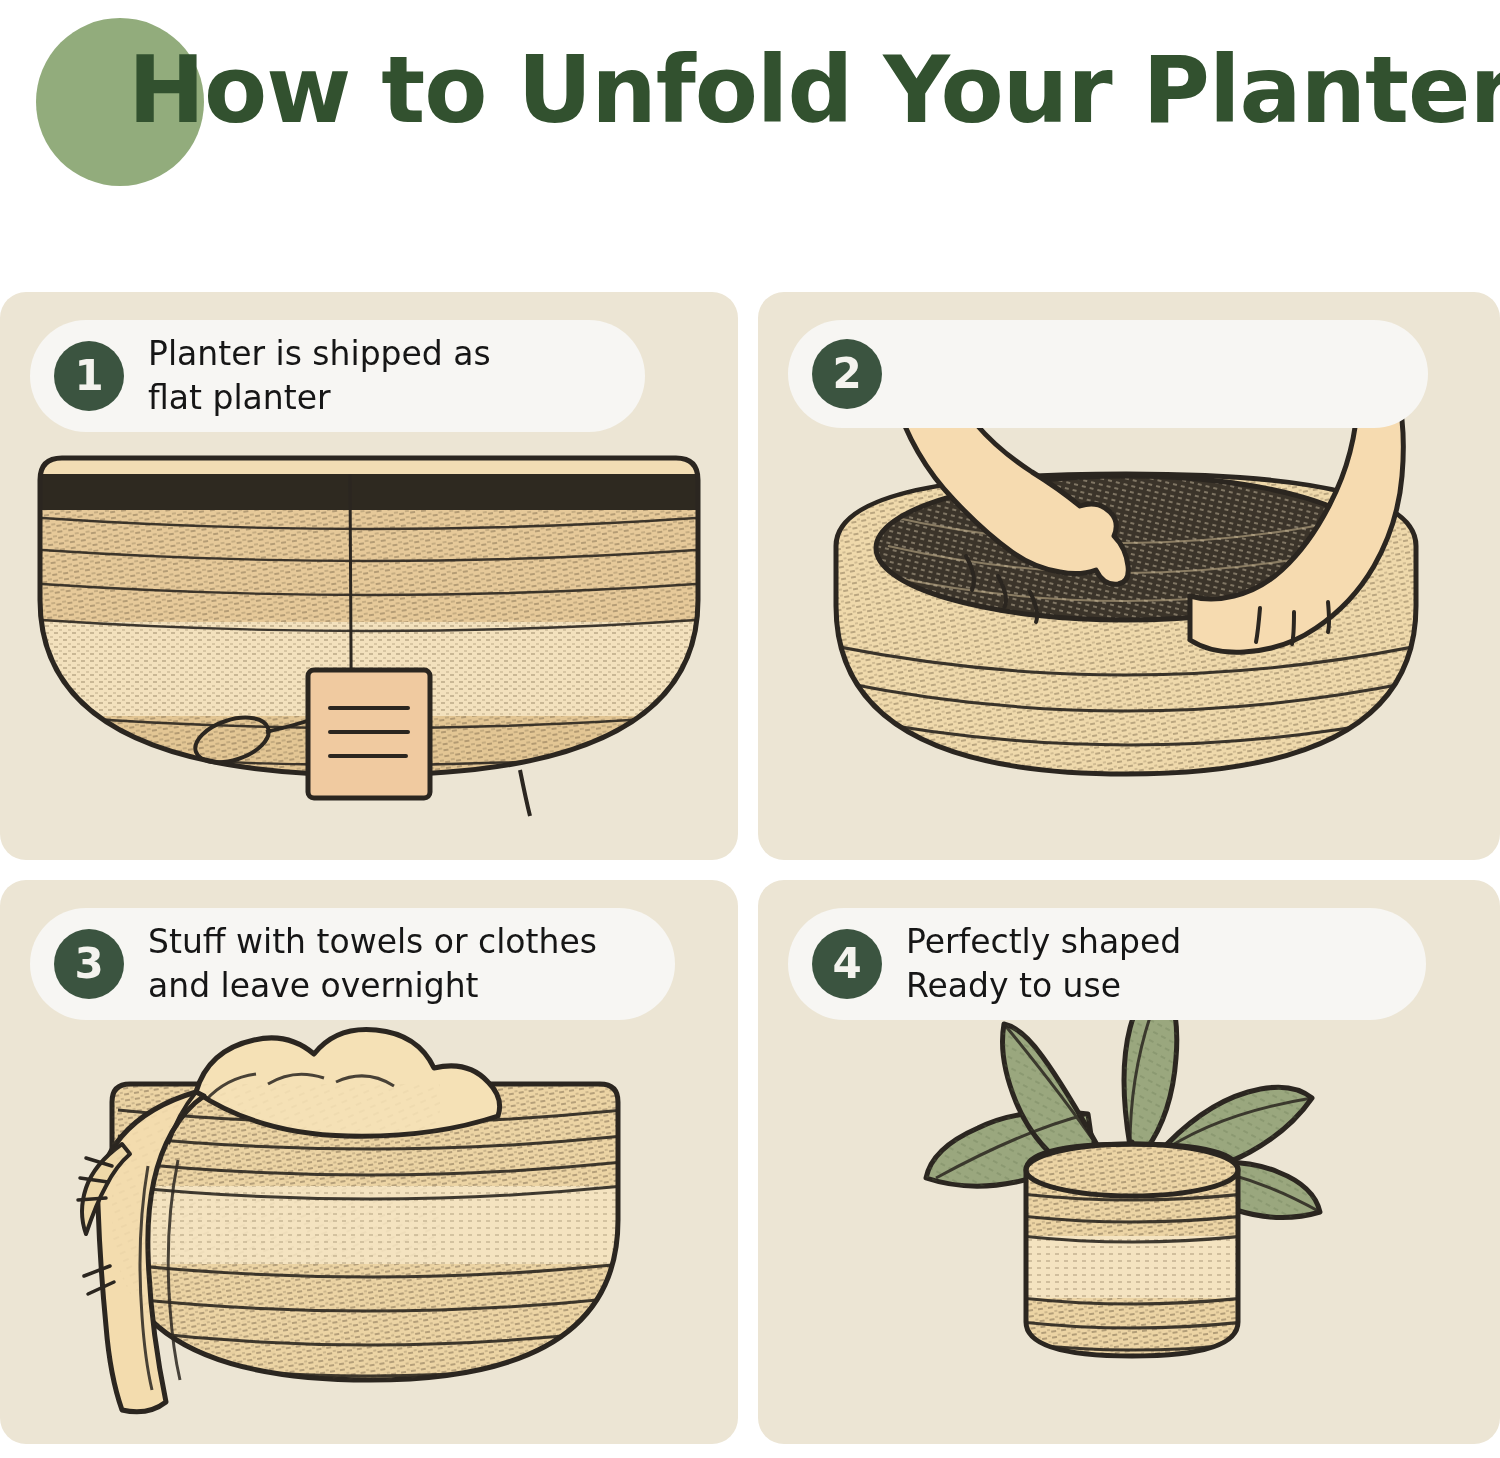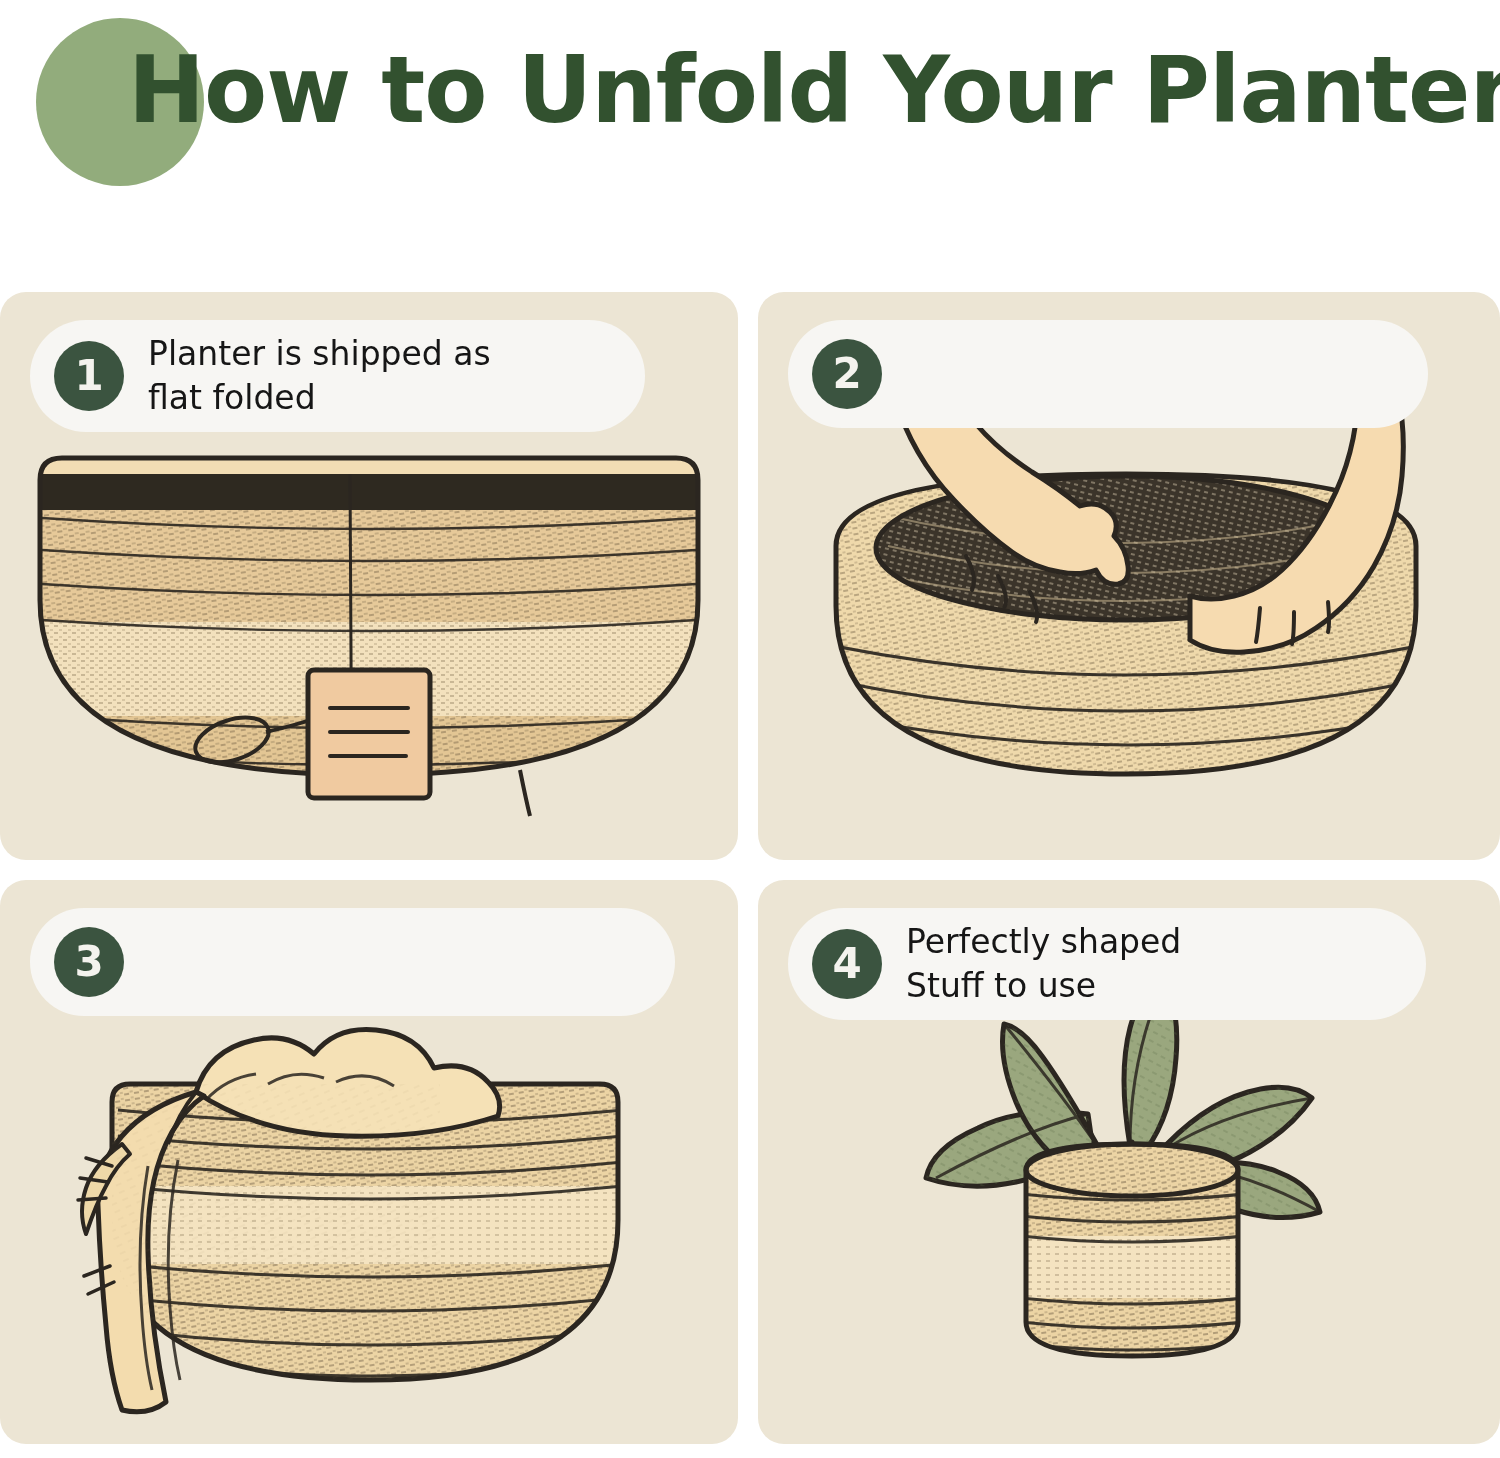--- a/index.html
+++ b/index.html
@@ -183,21 +183,21 @@
             <path d="M330 292 h78"></path>
             <path d="M330 316 h76"></path>
           </g>
         </g>
       </svg>
     </div>
 
     <div class="pill" style="width:615px">
       <div class="badge">1</div>
       <div class="pill-text">Planter is shipped as
-flat folded</div>
+flat planter</div>
     </div>
   </div>
 
   <div class="panel p2">
 
     <div class="illo" style="bottom:24px">
       <svg viewBox="0 0 742 440" xmlns="http://www.w3.org/2000/svg" aria-hidden="true">
         <defs>
           <pattern id="weave2" width="10" height="6" patternUnits="userSpaceOnUse" patternTransform="rotate(-10)">
             <path d="M0 3 h5" stroke="#6b5a41" stroke-width="1.5" fill="none" opacity="0.55"></path>
@@ -330,20 +330,22 @@
             <path d="M114 268 l-26 12"></path>
           </g>
           <path d="M196 78 q-18 22 -28 52" fill="none" stroke="#2b2620" stroke-width="4"></path>
           <rect x="110" y="60" width="330" height="320" fill="url(#towelTex)" opacity="0.35" clip-path="url(#basket3)"></rect>
         </g>
       </svg>
     </div>
 
     <div class="pill" style="width:645px">
       <div class="badge">3</div>
+      <div class="pill-text">Stuff with towels or clothes
+and leave overnight</div>
     </div>
   </div>
 
   <div class="panel p4">
 
     <div class="illo" style="bottom:14px">
       <svg viewBox="0 0 742 460" xmlns="http://www.w3.org/2000/svg" aria-hidden="true">
         <defs>
           <pattern id="weave4" width="10" height="6" patternUnits="userSpaceOnUse" patternTransform="rotate(-8)">
             <path d="M0 3 h5" stroke="#6b5a41" stroke-width="1.5" fill="none" opacity="0.6"></path>
@@ -413,17 +415,17 @@
           </g>
         </g>
         <path d="M268 200 q0 -26 106 -26 q106 0 106 26 v152 q0 34 -106 34 q-106 0 -106 -34 z" fill="none" stroke="#2b2620" stroke-width="5"></path>
         <ellipse cx="374" cy="200" rx="106" ry="26" fill="none" stroke="#2b2620" stroke-width="5"></ellipse>
       </svg>
     </div>
 
     <div class="pill" style="width:638px">
       <div class="badge">4</div>
       <div class="pill-text">Perfectly shaped
-Stuff to use</div>
+Ready to use</div>
     </div>
   </div>
 
 </div>
 
 </body></html>

